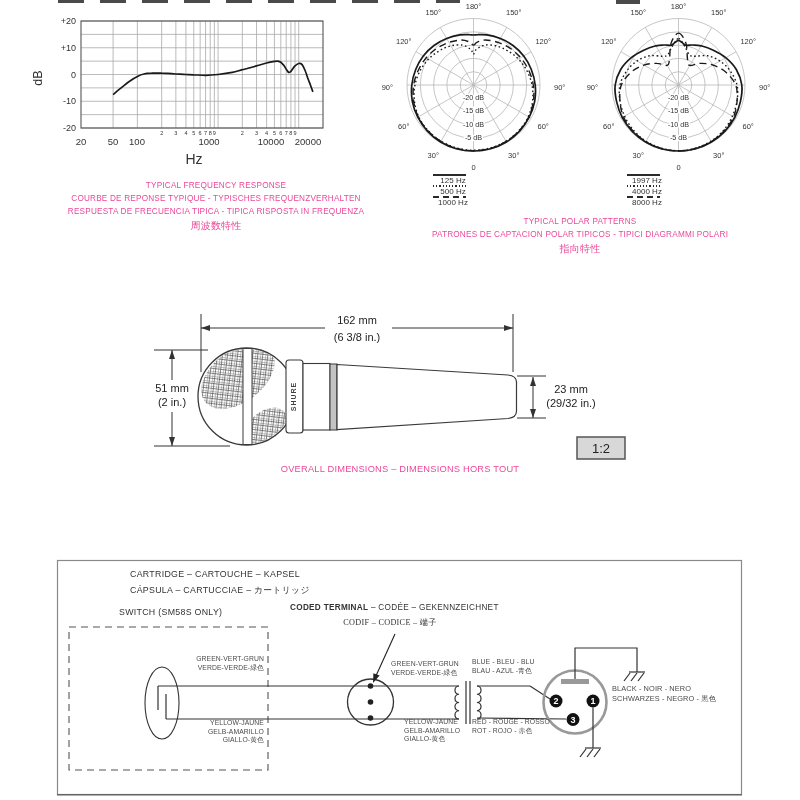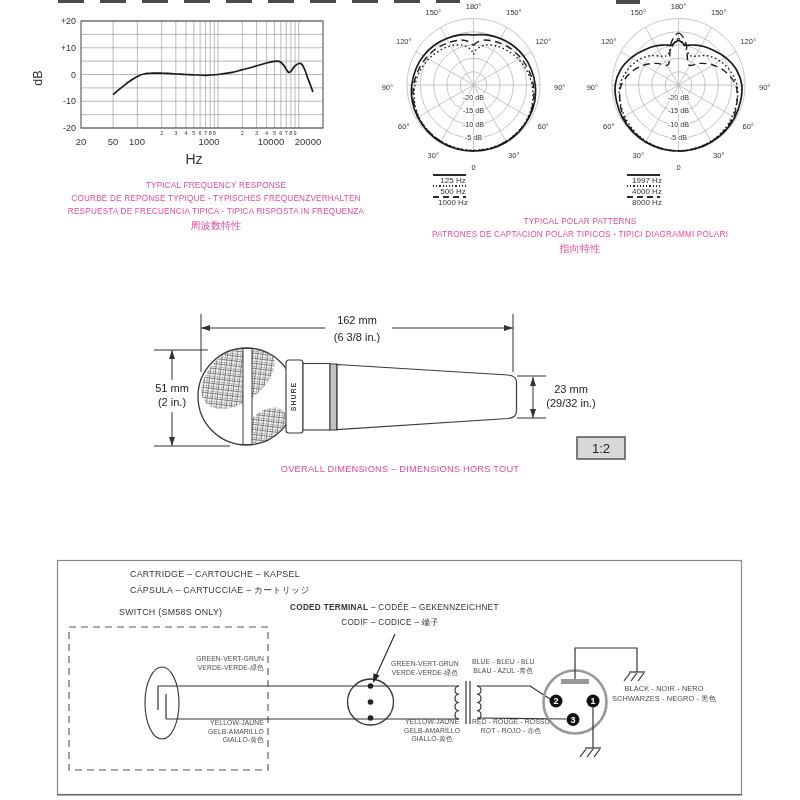--- a/index.html
+++ b/index.html
@@ -10,21 +10,21 @@
   .cap{position:absolute;text-align:center;color:#ec4899;}
   .cap div{line-height:13px;font-size:8.2px;letter-spacing:.2px;}
   .cap div.cjk{font-size:10px;line-height:16px;}
   .legend{position:absolute;}
   .legend .row{display:flex;align-items:center;height:11px;flex-direction:column;}
   .legend .sw{width:33px;height:2px;margin-right:7px;}
   .legend .sw.solid{background:#2a2a2a;height:1.5px;}
   .legend .sw.dotted{background:repeating-linear-gradient(90deg,#2a2a2a 0 1.3px,transparent 1.3px 3.2px);height:1.5px;}
   .legend .sw.dashed{background:repeating-linear-gradient(90deg,#2a2a2a 0 6px,transparent 6px 10px);height:1.5px;}
   .legend .lab{font-size:8px;color:#333;}
-  .wlab{position:absolute;font-size:6.8px;line-height:8.6px;color:#4a4a4a;letter-spacing:.1px;text-align:center;}
+  .wlab{position:absolute;font-size:6.8px;line-height:8.6px;color:#4a4a4a;letter-spacing:.1px;}
   .wlab.r{text-align:right;}
   .biglab{position:absolute;font-size:8.8px;color:#333;letter-spacing:.3px;}
   .edge-marks{position:absolute;top:0;left:58px;width:402px;height:3px;
      background:repeating-linear-gradient(90deg,#4a4a4a 0 26px,transparent 26px 42px);}
 </style>
 </head>
 <body>
 
 <div class="edge-marks"></div>
 <div class="abs" style="left:616px;top:0;width:24px;height:4px;background:#4a4a4a;"></div>
@@ -343,21 +343,21 @@
 </svg>
 
 <div class="biglab" style="left:130px;top:566px;line-height:16px;">
   <div>CARTRIDGE – CARTOUCHE – KAPSEL</div>
   <div>CÁPSULA – CARTUCCIAE – カートリッジ</div>
 </div>
 <div class="biglab" style="left:119px;top:607px;">SWITCH (SM58S ONLY)</div>
 <div class="biglab" style="left:290px;top:603px;font-size:8.2px;">
   <span style="font-weight:bold;">CODED TERMINAL</span><span> – CODÉE – GEKENNZEICHNET</span>
 </div>
-<div class="biglab" style="left:328px;top:617px;width:124px;text-align:center;font-size:8.2px;">CODIF – CODICE – 端子</div>
+<div class="biglab" style="left:328px;top:617px;width:124px;text-align:center;font-size:8.2px;font-family:Liberation Serif, serif;">CODIF – CODICE – 端子</div>
 
 <div class="wlab r" style="left:180px;top:655px;width:84px;">
   <div>GREEN-VERT-GRUN</div>
   <div>VERDE-VERDE-緑色</div>
 </div>
 <div class="wlab r" style="left:180px;top:719px;width:84px;">
   <div>YELLOW-JAUNE</div>
   <div>GELB-AMARILLO</div>
   <div>GIALLO-黄色</div>
 </div>

